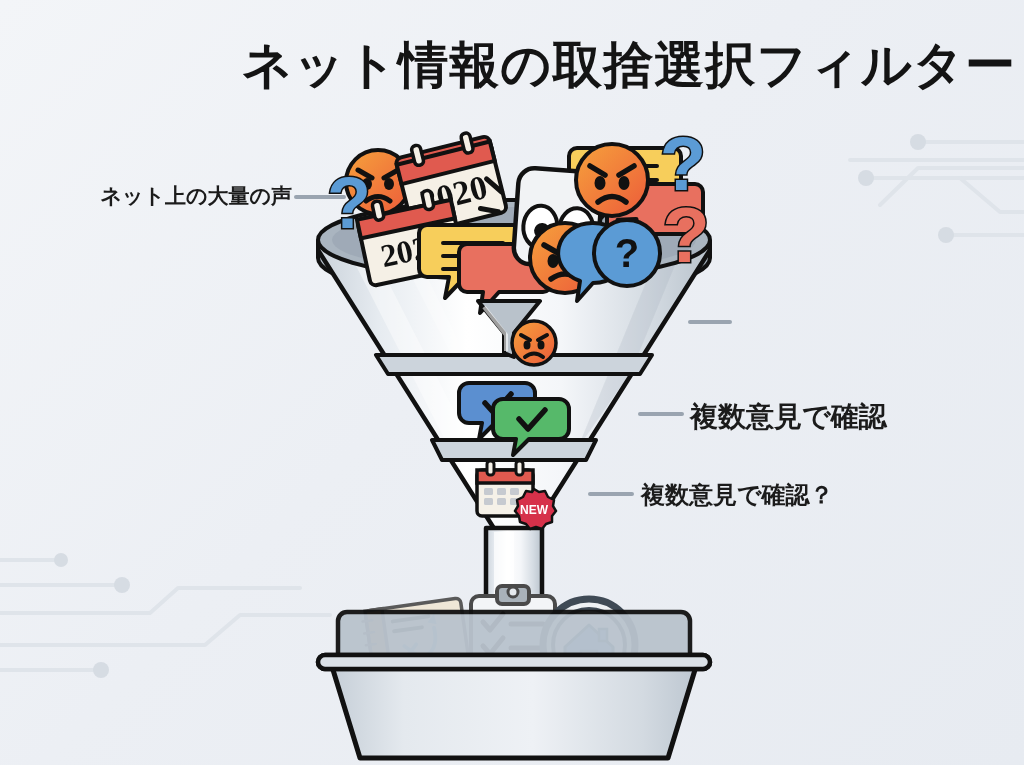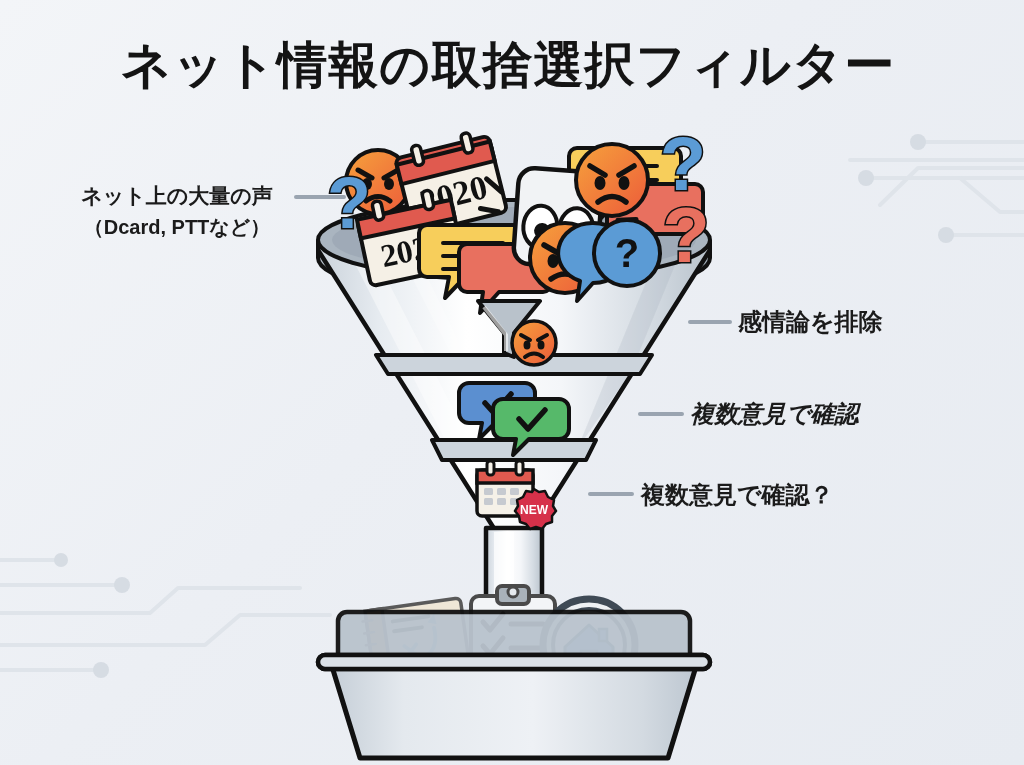--- a/index.html
+++ b/index.html
@@ -26,44 +26,44 @@
   }
   #art {
     position: absolute;
     left: 0; top: 0;
     width: 1024px; height: 765px;
   }
   .title {
     position: absolute;
     left: 0; top: 32px;
     width: 1016px;
-    text-align: center;
+    text-align: right;
     font-size: 50px;
     font-weight: bold;
     color: #141414;
     letter-spacing: 1px;
     white-space: nowrap;
   }
   .label {
     position: absolute;
     font-weight: bold;
     color: #1b1b1b;
     white-space: nowrap;
   }
   .label-left {
     left: 62px;
     top: 180px;
     width: 230px;
-    text-align: center;
+    text-align: right;
     font-size: 21px;
     line-height: 1.5;
   }
   .label-left .line2 { font-size: 20px; }
   .label-s1 { left: 738px; top: 306px; font-size: 24px; }
-  .label-s2 { left: 690px; top: 398px; font-size: 24px; font-style: italic; }
+  .label-s2 { left: 690px; top: 398px; font-size: 28px; }
   .label-s3 { left: 641px; top: 479px; font-size: 24px; }
   .tray-caption {
     position: absolute;
     left: 332px;
     top: 715px;
     width: 380px;
     text-align: center;
     font-size: 25px;
     font-weight: bold;
     color: #111;
@@ -363,21 +363,19 @@
       <path d="M347 612 h334 a9 9 0 0 1 9 9 v34 h-352 v-34 a9 9 0 0 1 9 -9 Z" fill="#b9c3cd" stroke="#111" stroke-width="4.5" stroke-linejoin="round" opacity="0.95"></path>
 
       <path d="M325 655 h378 a6 6 0 0 1 0 14 h-378 a6 6 0 0 1 0 -14 Z" fill="#dbe1e7" stroke="#111" stroke-width="4.5" stroke-linejoin="round"></path>
     </g>
   </svg>
 
   <div class="title">ネット情報の取捨選択フィルター</div>
 
   <div class="label label-left">
     <div>ネット上の大量の声</div>
-    <div class="line2">（Dcard, PTTなど）</div>
   </div>
 
-  <div class="label label-s1">感情論を排除</div>
   <div class="label label-s2">複数意見で確認</div>
   <div class="label label-s3">複数意見で確認？</div>
 
 
 </div>
 
 </body></html>

